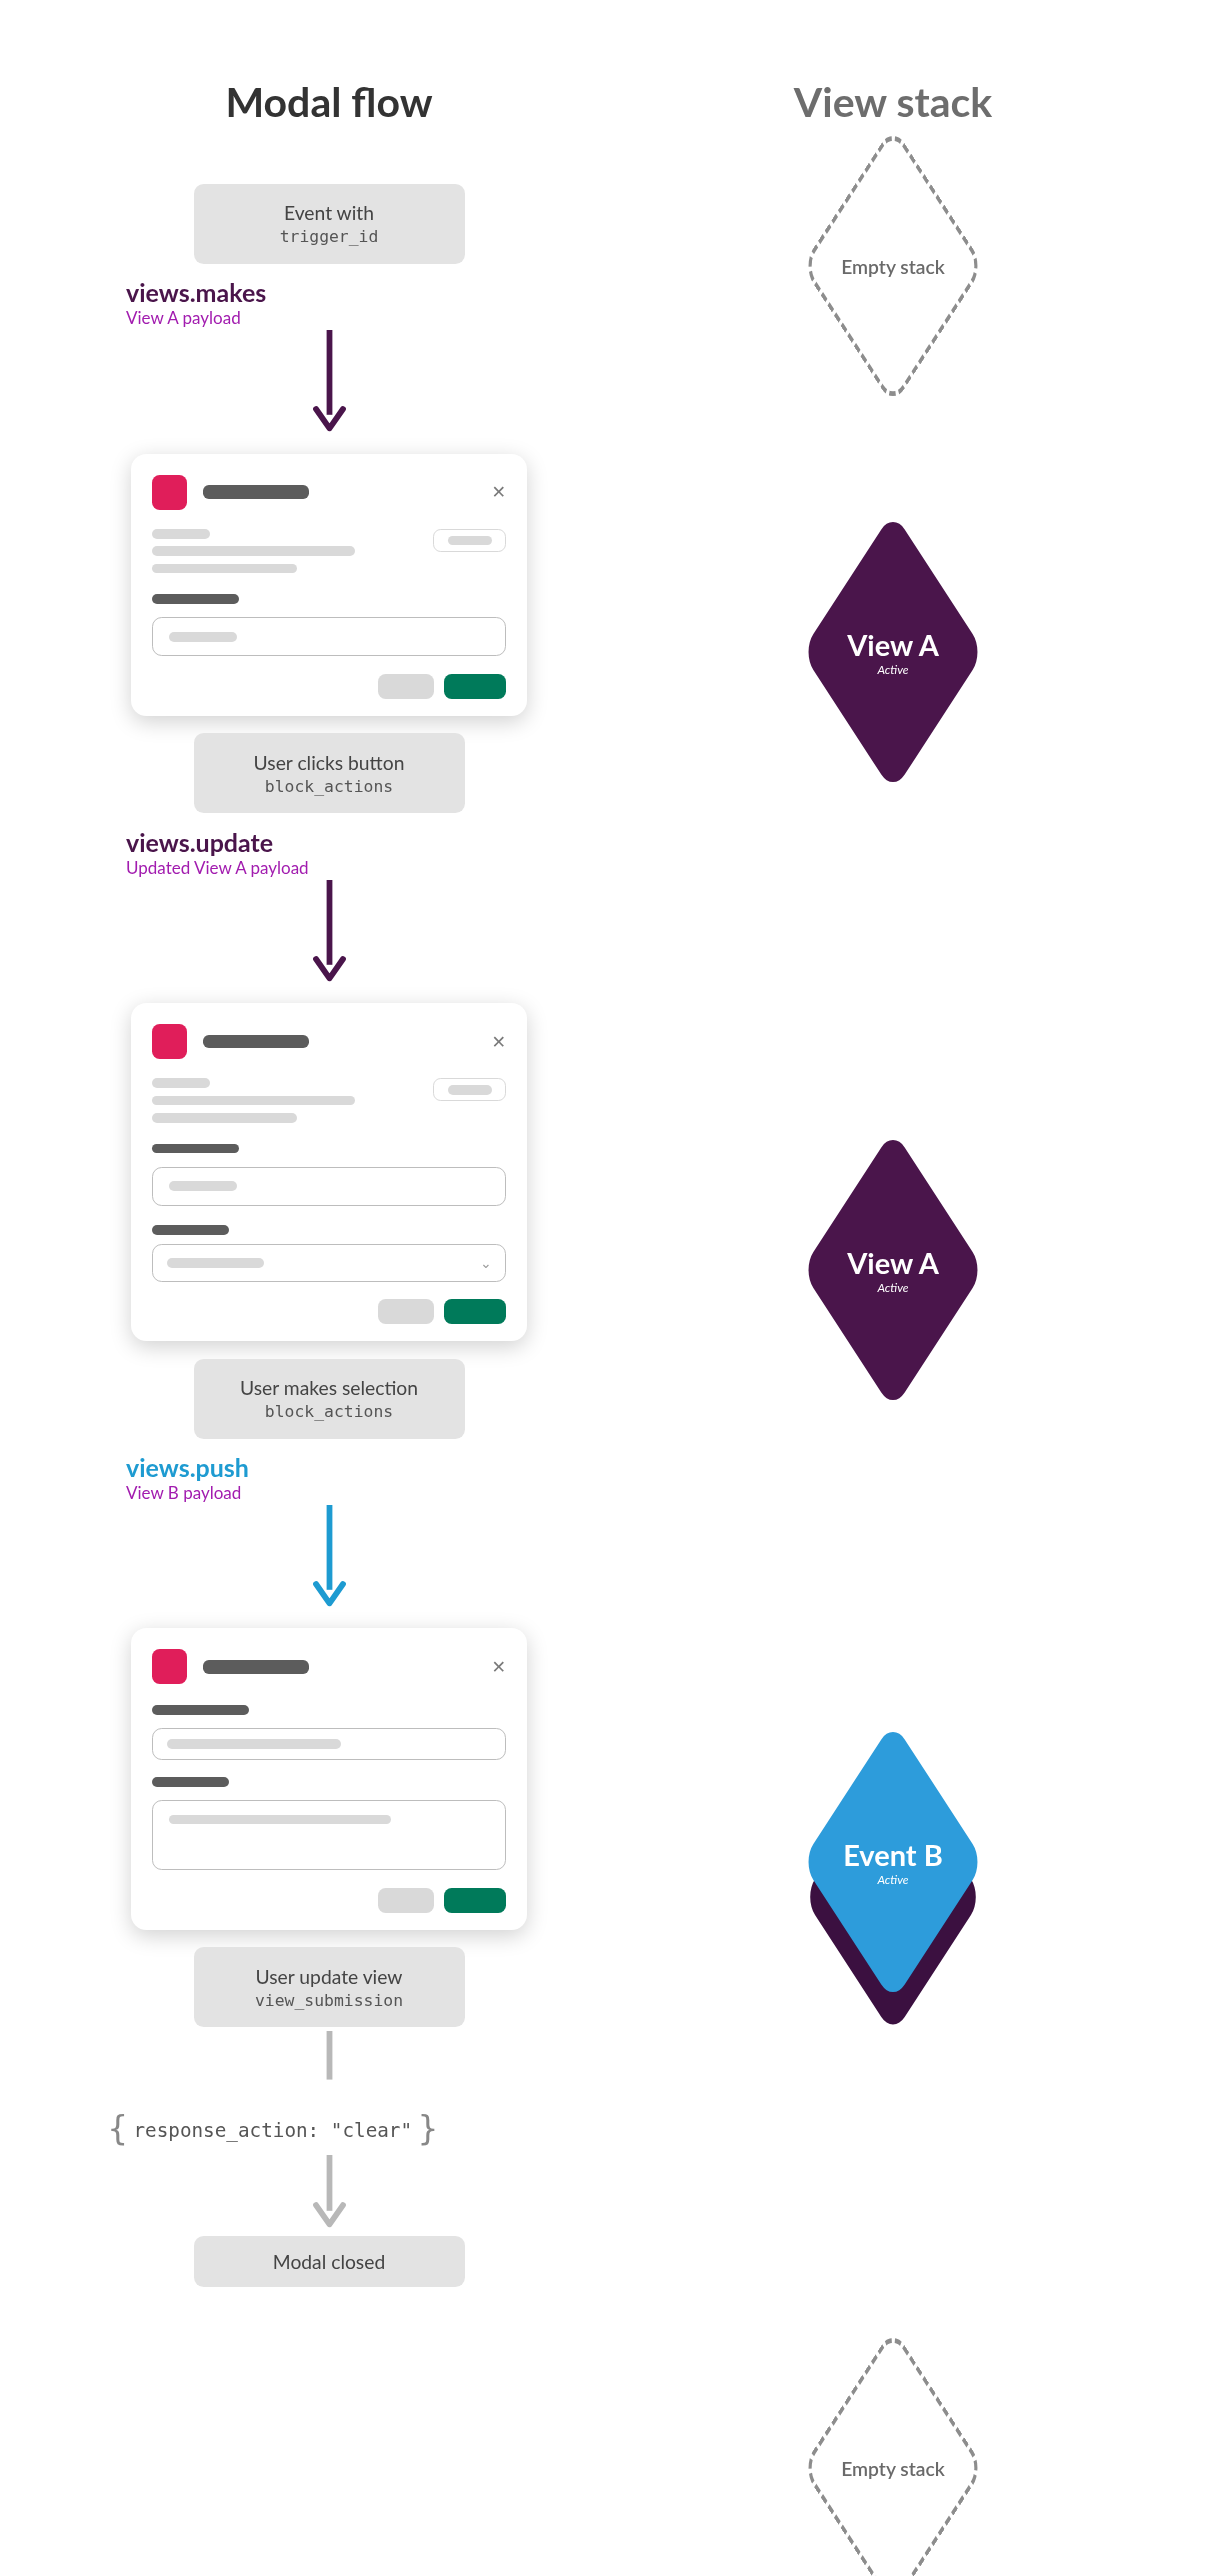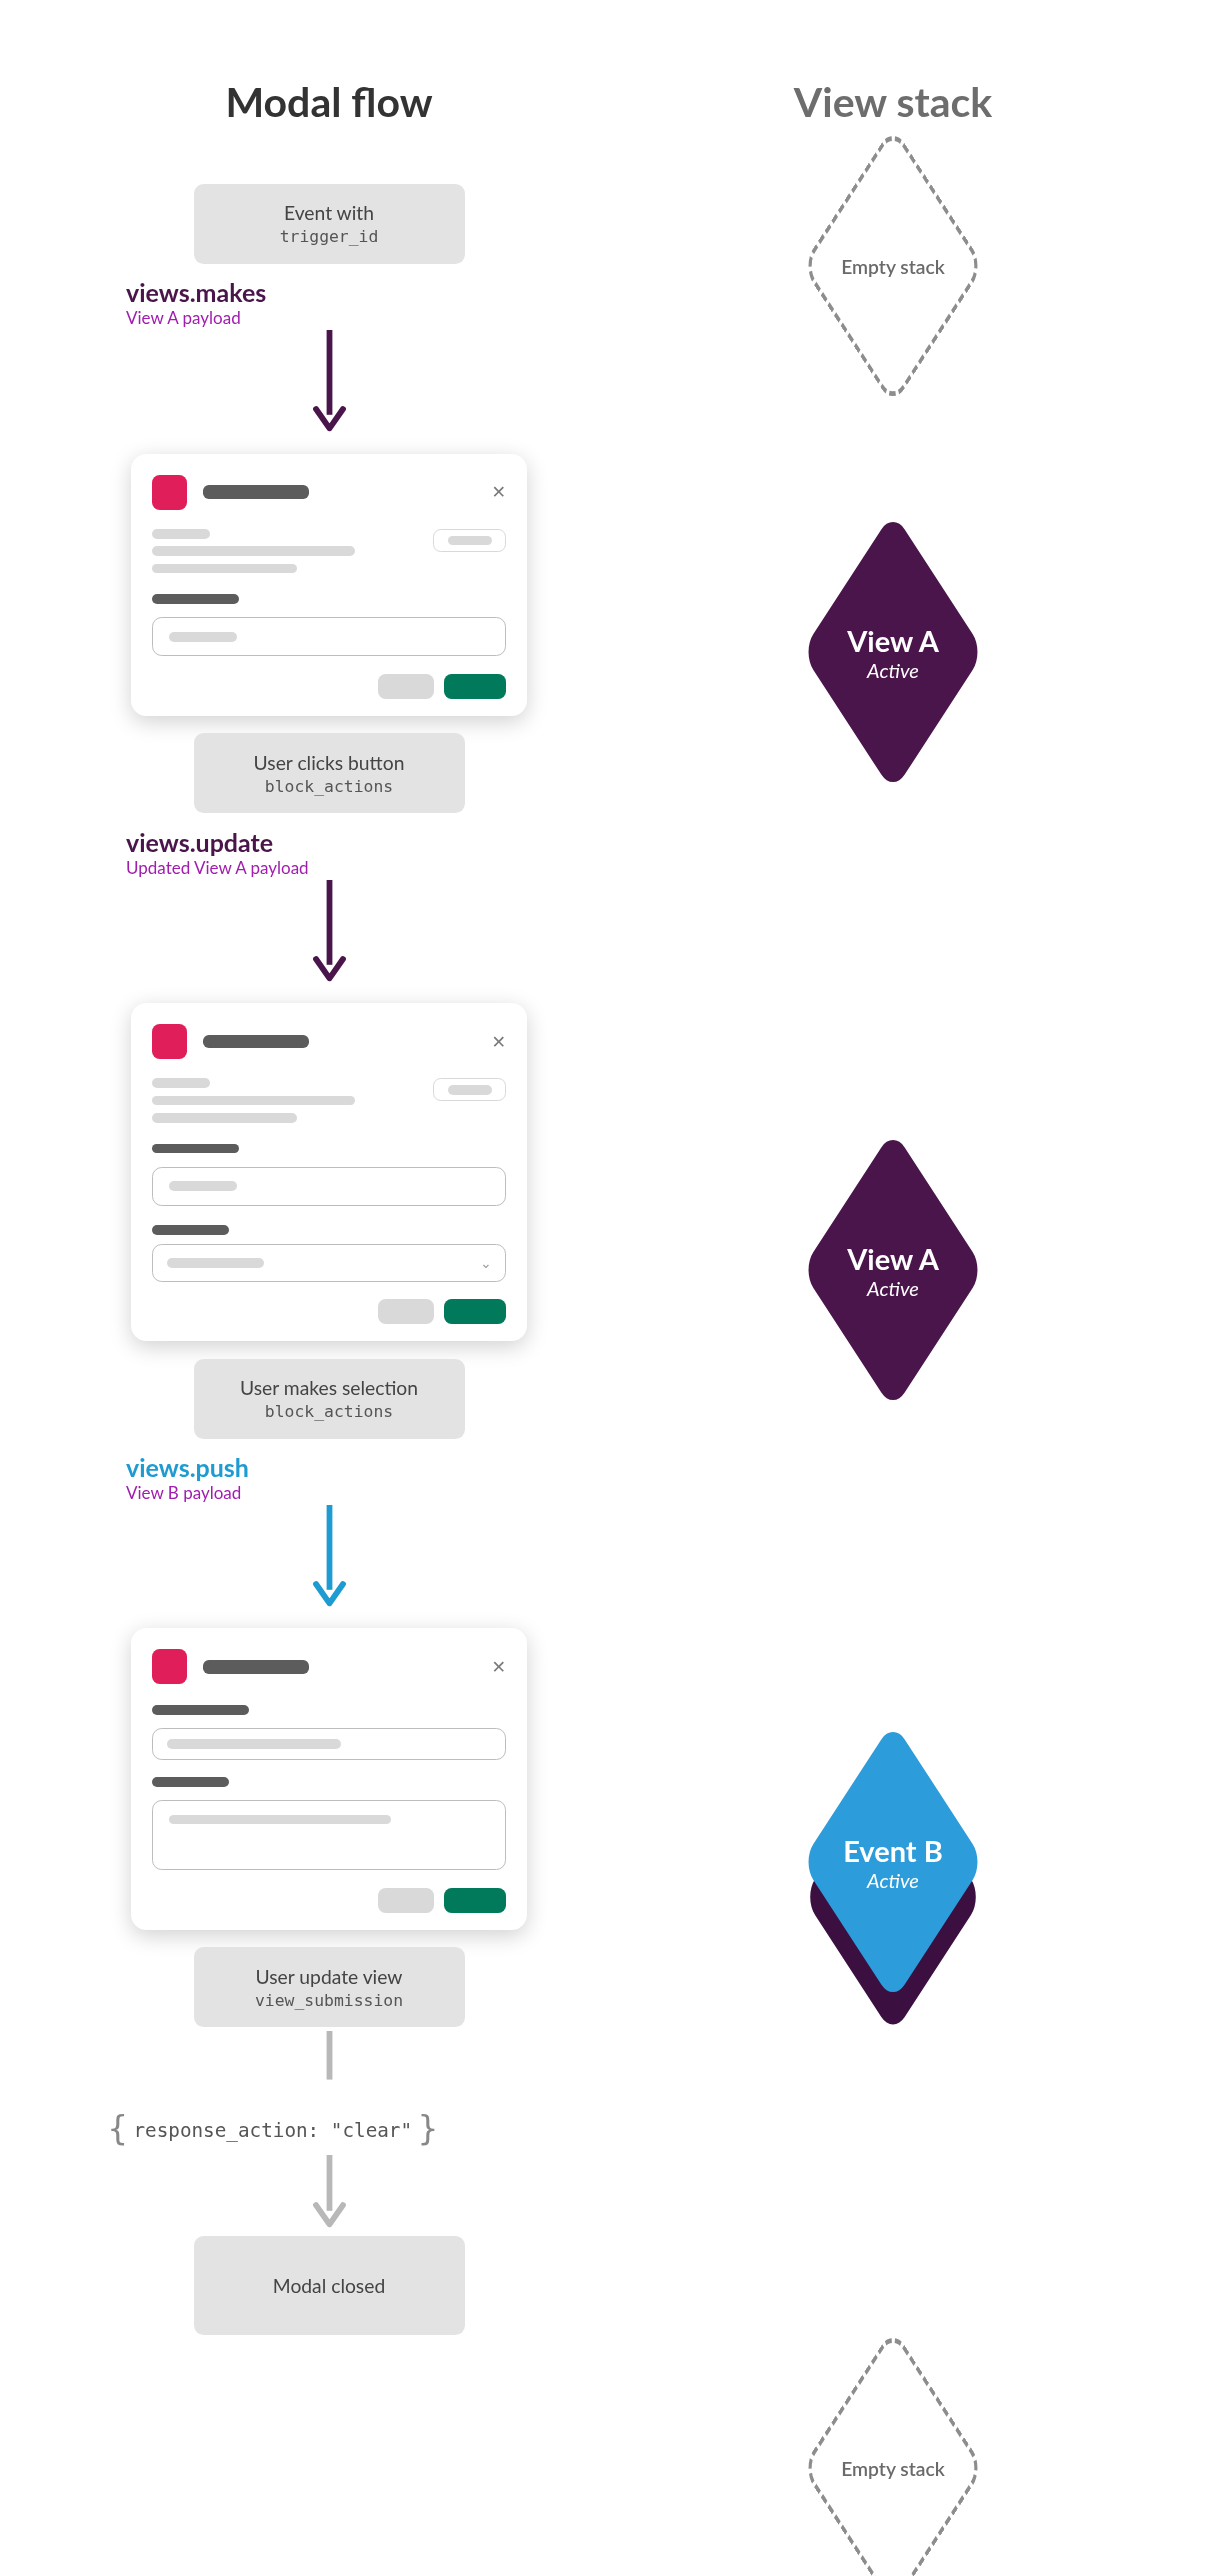--- a/index.html
+++ b/index.html
@@ -32,21 +32,21 @@
   .event-box {
     background: #e3e3e3;
     border-radius: 9.7px;
     padding: 17.4px 33px;
     text-align: center;
     min-width: 271px;
   }
   .event-box .ev-title { font-size: 19.3px; color:#444; }
   .event-box .ev-sub   { font-family: ui-monospace, Menlo, Consolas, monospace; font-size: 16.4px; color:#555; margin-top:3px; }
 
-  .closed-box { padding: 38px 39px; font-size:19.3px; color:#444; }
+  .closed-box { padding: 14px 39px; font-size:19.3px; color:#444; }
 
   
   .action {
     align-self: flex-start;
     margin-left: 68px;
     margin-top: 13.5px;
     margin-bottom: -5.8px;
   }
   .action .a-title { font-size: 25px; font-weight:700; }
   .action .a-sub   { font-size: 17px; font-weight:400; color:#a21caf; }
@@ -95,21 +95,21 @@
   }
   .d-purple { background:#4a154b; }
   .d-blue   { background:#2d9cdb; }
   .d-purple-dark { background:#3b1040; }
   .d-label {
     position:absolute; left:50%; top:50%;
     transform:translate(-50%,-50%);
     text-align:center; color:#fff;
   }
   .d-label .d-name { font-size:29px; font-weight:700; }
-  .d-label .d-state{ font-size:20px; font-style:italic; }
+  .d-label .d-state{ font-size:12px; font-style:italic; }
 
   .dashed-diamond {
     width:164px; height:164px;
     transform: rotate(45deg) skew(12deg,12deg);
     border:4.8px dashed #8d8d8d;
     border-radius:21px;
     position:absolute; left:50%; top:50%;
     margin-left:-82px; margin-top:-82px;
   }
   .empty-label{

